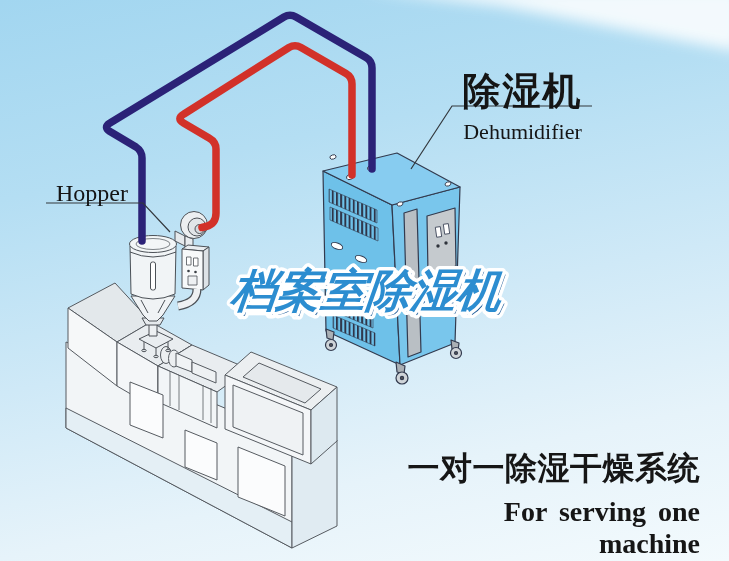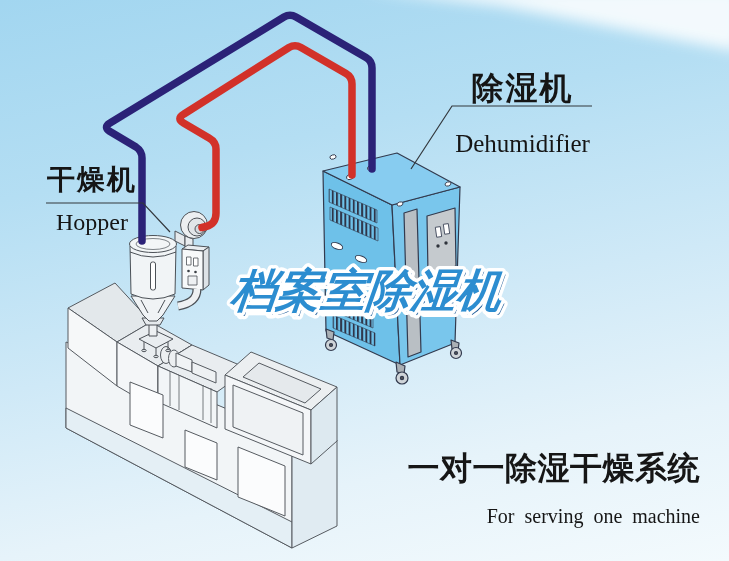--- a/index.html
+++ b/index.html
@@ -7,25 +7,25 @@
     position:relative;width:729px;height:561px;overflow:hidden;
     background:linear-gradient(168deg,#a2d6f0 0%,#b4def3 28%,#cfe9f7 55%,#e6f3fa 78%,#f3fafd 100%);
     font-family:"Liberation Sans",sans-serif;
   }
   .scene-svg{position:absolute;left:0;top:0;}
   .label{position:absolute;text-align:center;color:#151515;}
   .label-zh{font-size:28px;font-weight:600;letter-spacing:2px;line-height:1.05;}
   .label-en{font-family:"Liberation Serif",serif;font-size:24px;line-height:1.1;margin-top:15px;}
   .hopper-label{left:36px;top:165px;width:112px;}
   .dehum-label{left:445px;top:72px;width:155px;}
-  .dehum-label .label-zh{font-size:32px;}
-  .dehum-label .label-en{font-size:25px;margin-top:24px;}
+  .dehum-label .label-zh{font-size:38px;}
+  .dehum-label .label-en{font-size:22px;margin-top:8px;}
   .caption{position:absolute;left:394px;top:451px;width:306px;text-align:right;color:#161616;}
   .caption-zh{font-size:32px;font-weight:700;letter-spacing:0.5px;line-height:1.1;}
-  .caption-en{font-family:"Liberation Serif",serif;font-weight:400;font-size:20px;margin-top:19px;word-spacing:5px;}
+  .caption-en{font-family:"Liberation Serif",serif;font-weight:700;font-size:28px;margin-top:10px;word-spacing:5px;}
 </style>
 </head>
 <body>
 
 <div class="canvas">
 
   <svg class="scene-svg" width="729" height="561" viewBox="0 0 729 561">
     <defs>
       <pattern id="louver" width="4.2" height="7" patternUnits="userSpaceOnUse">
         <rect width="4.2" height="7" fill="#6ec1e9"></rect>
@@ -164,21 +164,20 @@
     <path d="M46,203 L143,203 L170,232" fill="none" stroke="#33383d" stroke-width="1.2"></path>
     <path d="M592,106 L452,106 L411,169" fill="none" stroke="#33383d" stroke-width="1.2"></path>
 
     <g font-family="Liberation Sans, sans-serif" font-size="45" font-weight="bold" font-style="italic">
       <text transform="translate(233,309) skewX(-6)" fill="#1d5c9a" stroke="#ffffff" stroke-width="7" paint-order="stroke" stroke-linejoin="round">档案室除湿机</text>
       <text transform="translate(230,306) skewX(-6)" fill="#2c8dd0" stroke="#ffffff" stroke-width="7" paint-order="stroke" stroke-linejoin="round">档案室除湿机</text>
     </g>
   </svg>
 
   <div class="label hopper-label">
-    <div class="label-zh">干燥机</div>
     <div class="label-en">Hopper</div>
   </div>
 
   <div class="label dehum-label">
     <div class="label-zh">除湿机</div>
     <div class="label-en">Dehumidifier</div>
   </div>
 
   <div class="caption">
     <div class="caption-zh">一对一除湿干燥系统</div>

